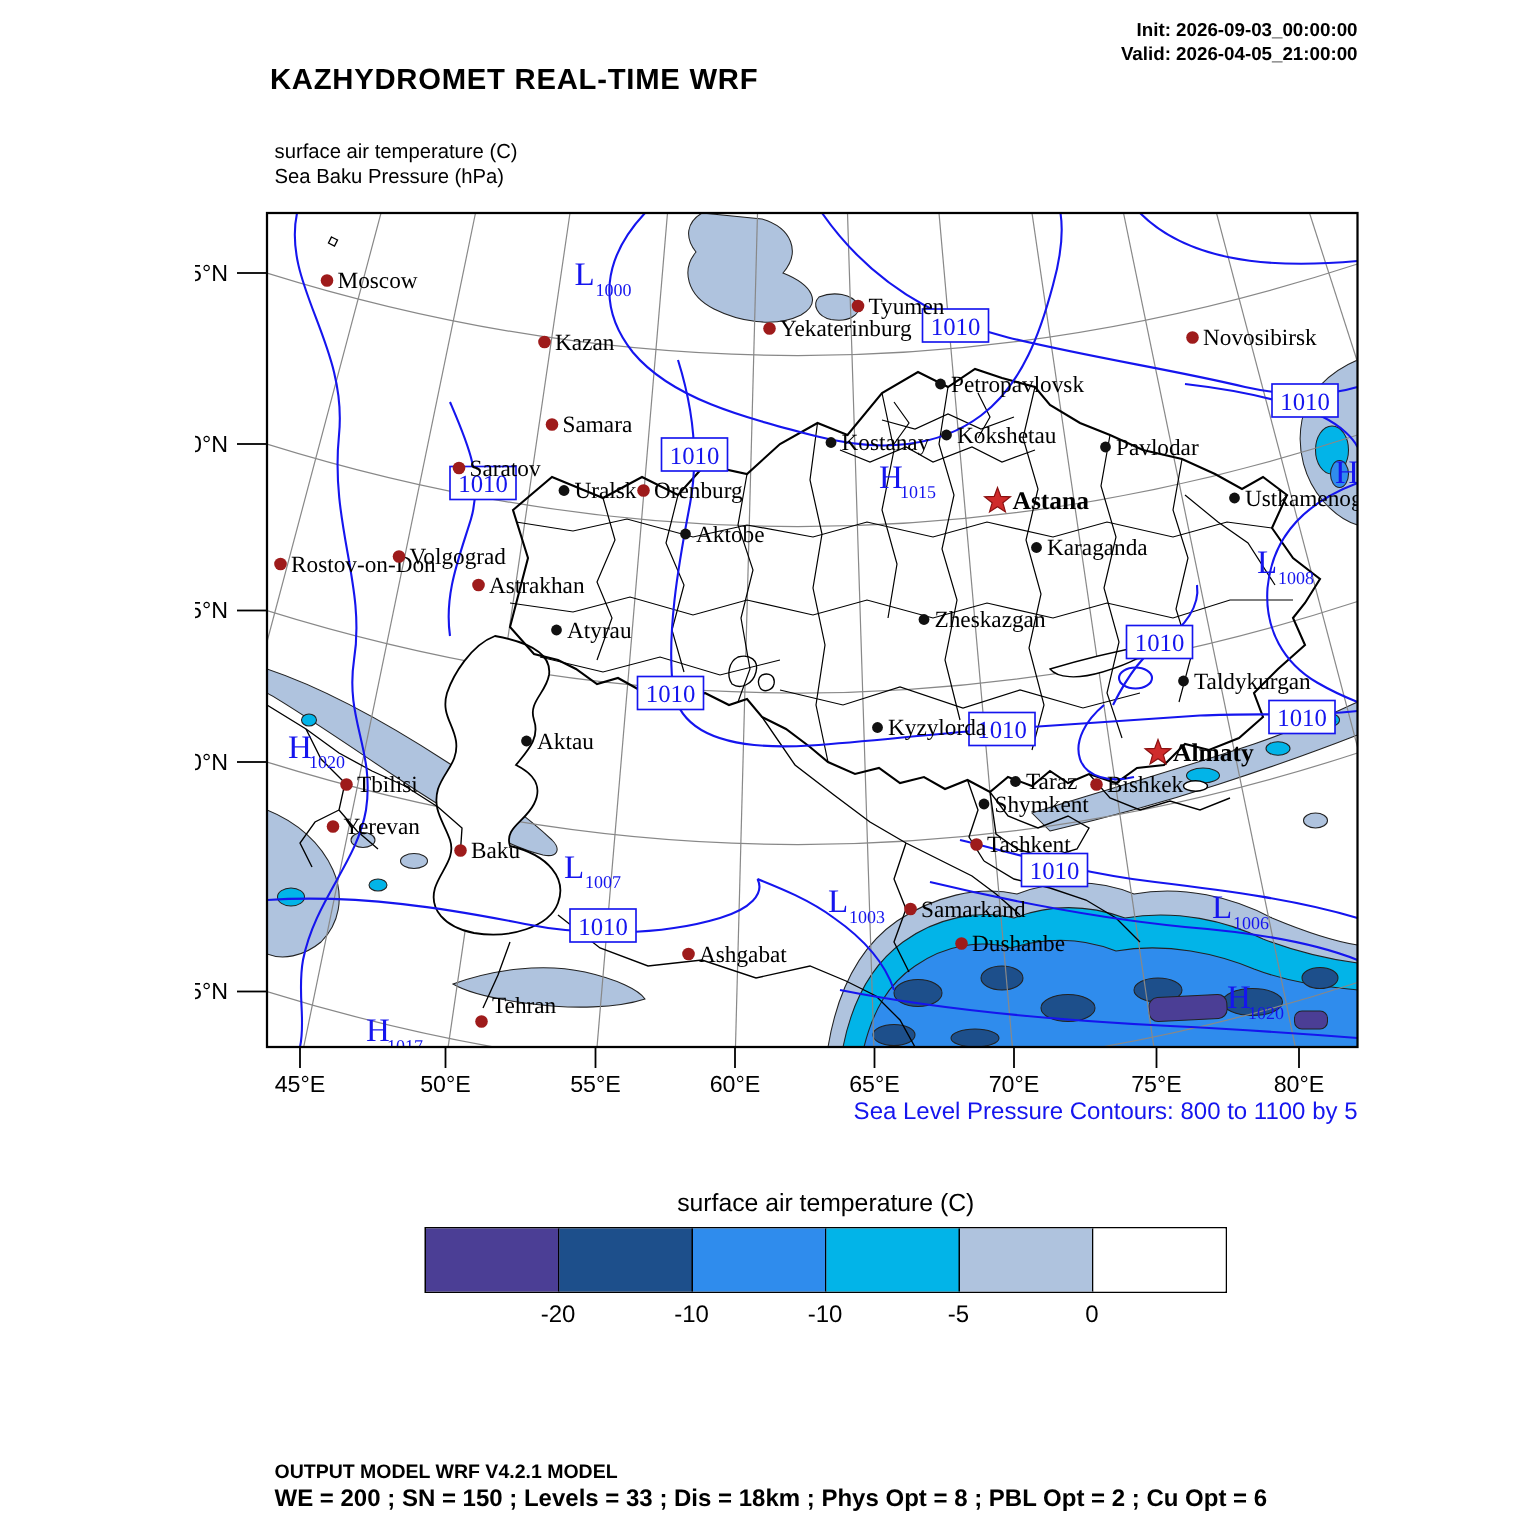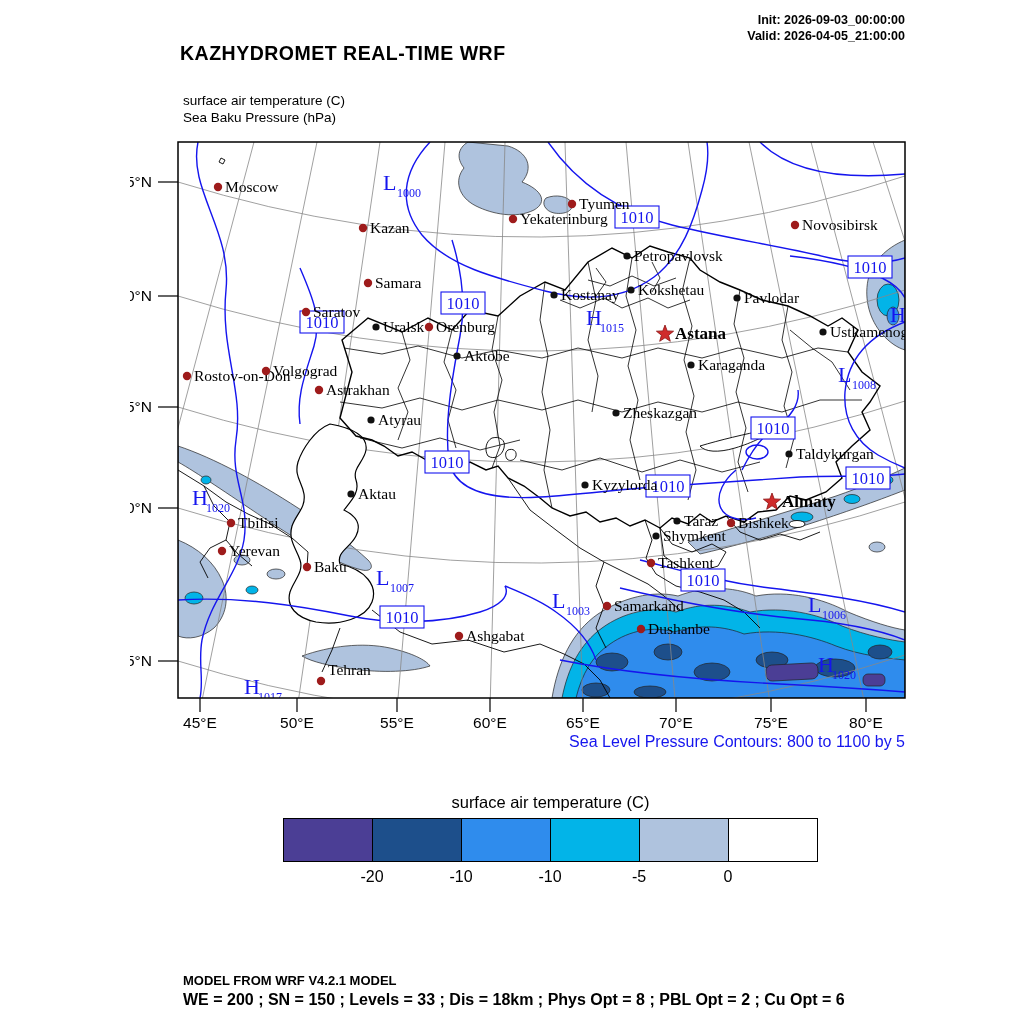--- a/index.html
+++ b/index.html
@@ -343,14 +343,14 @@
     <div class="seg" style="background: rgb(255, 255, 255);"></div>
   </div>
 <div class="abs" id="cb-labels">
     <span style="left: 89px;">-20</span>
     <span style="left: 178px;">-10</span>
     <span style="left: 267px;">-10</span>
     <span style="left: 356px;">-5</span>
     <span style="left: 445px;">0</span>
   </div>
 
-<div class="abs" id="footer-line1">MODEL FROM WRF V4.2.1 MODEL</div>
+<div class="abs" id="footer-line1">OUTPUT MODEL WRF V4.2.1 MODEL</div>
 <div class="abs" id="footer-line2">WE = 200 ; SN = 150 ; Levels = 33 ; Dis = 18km ; Phys Opt = 8 ; PBL Opt = 2 ; Cu Opt = 6</div>
 
 </body></html>

